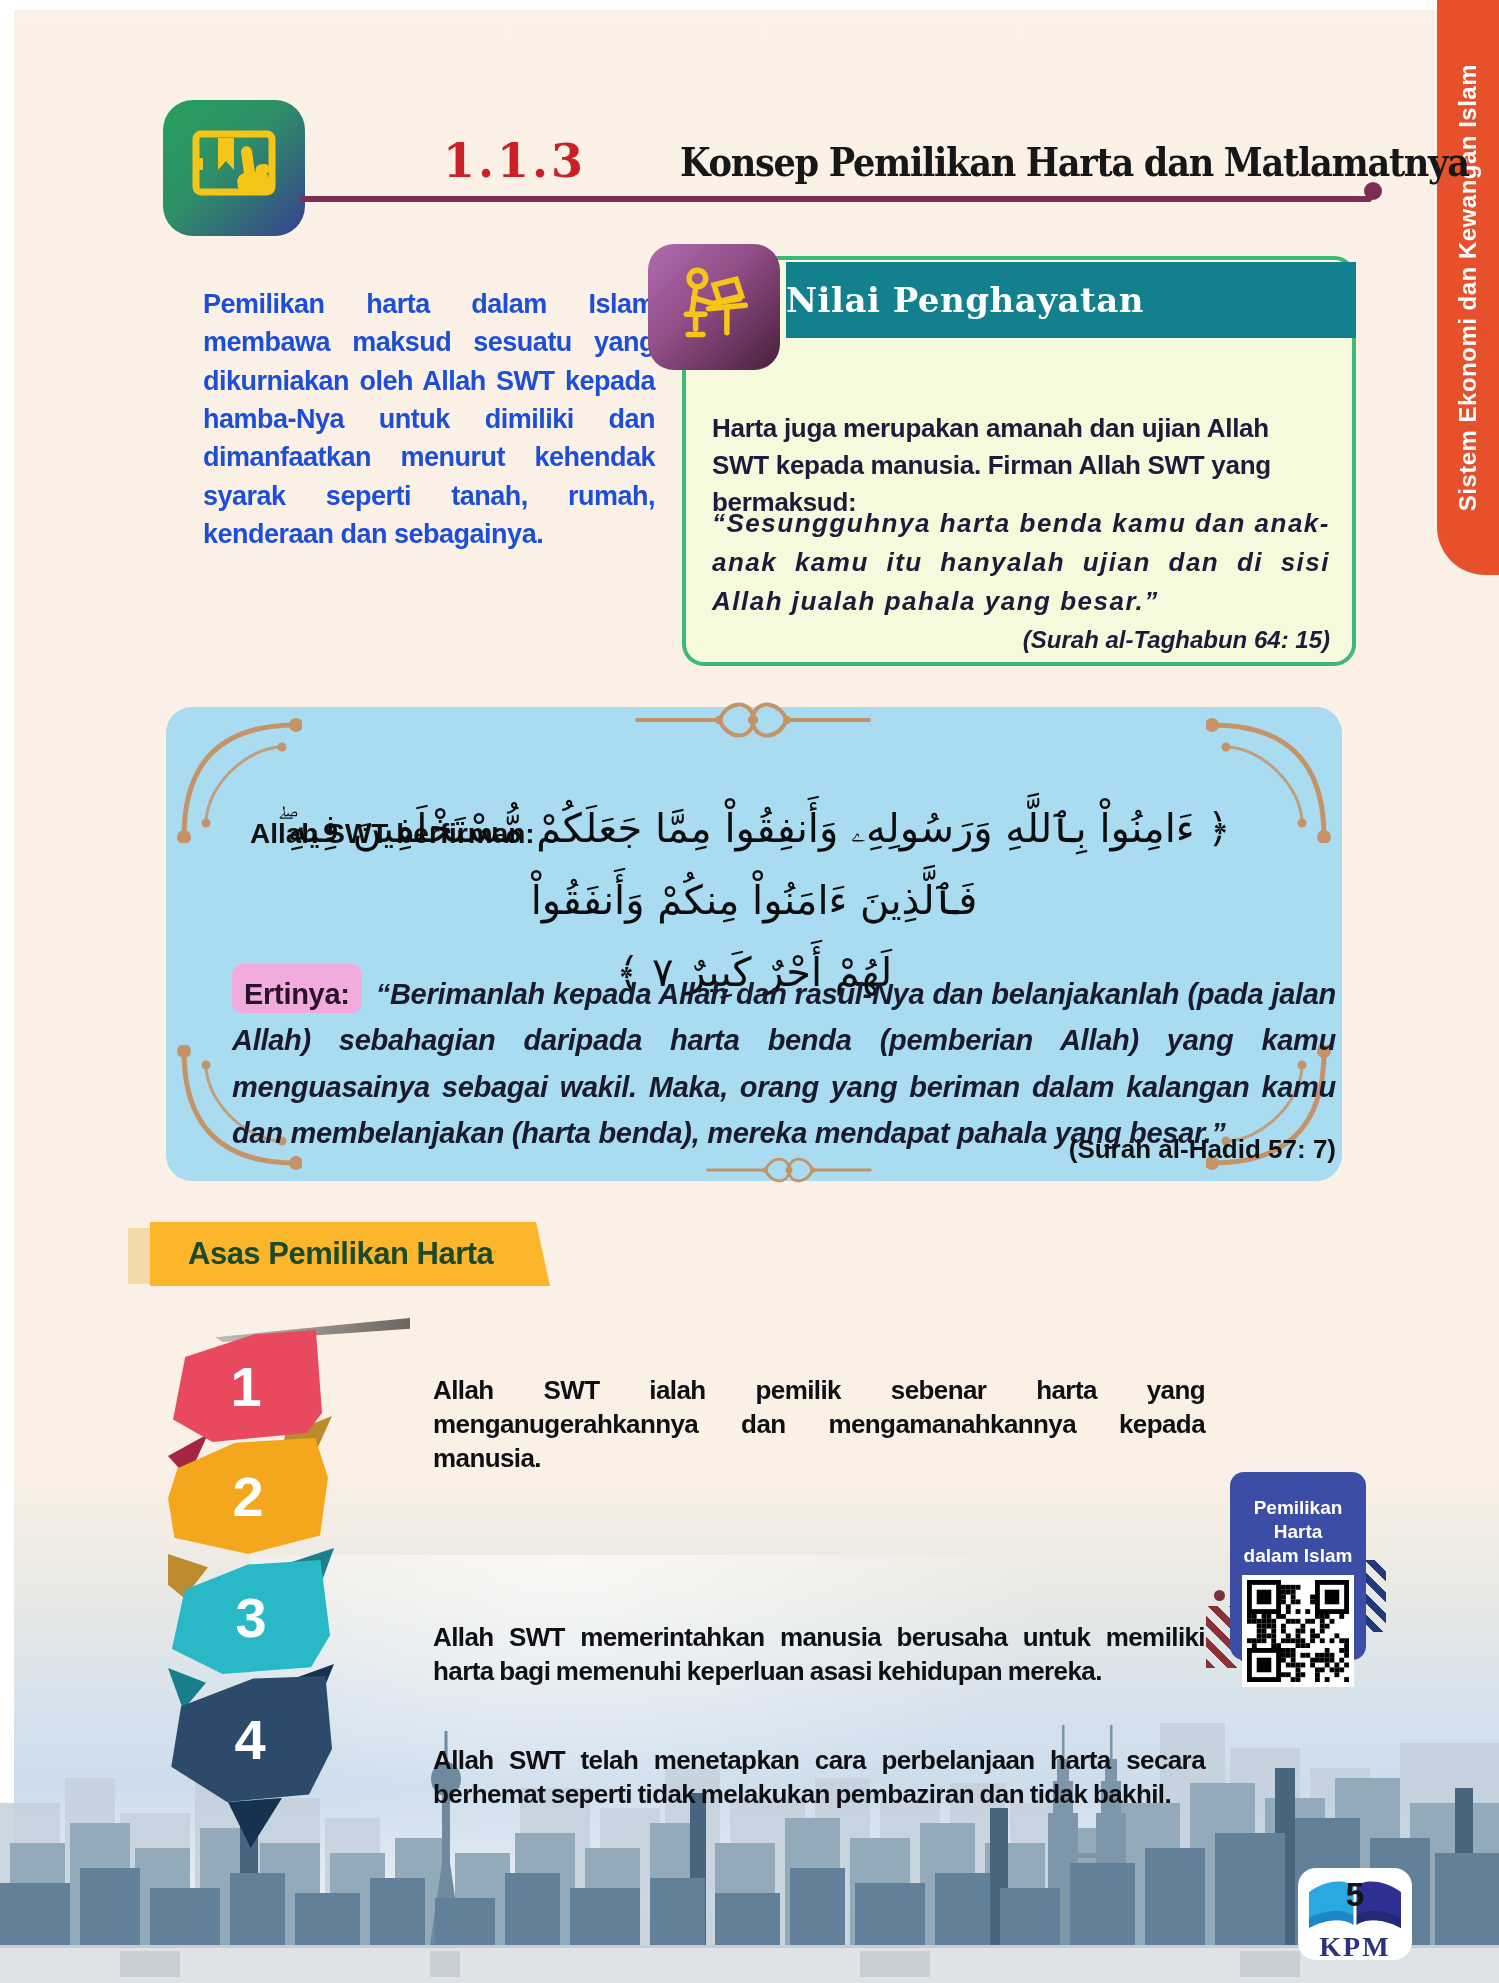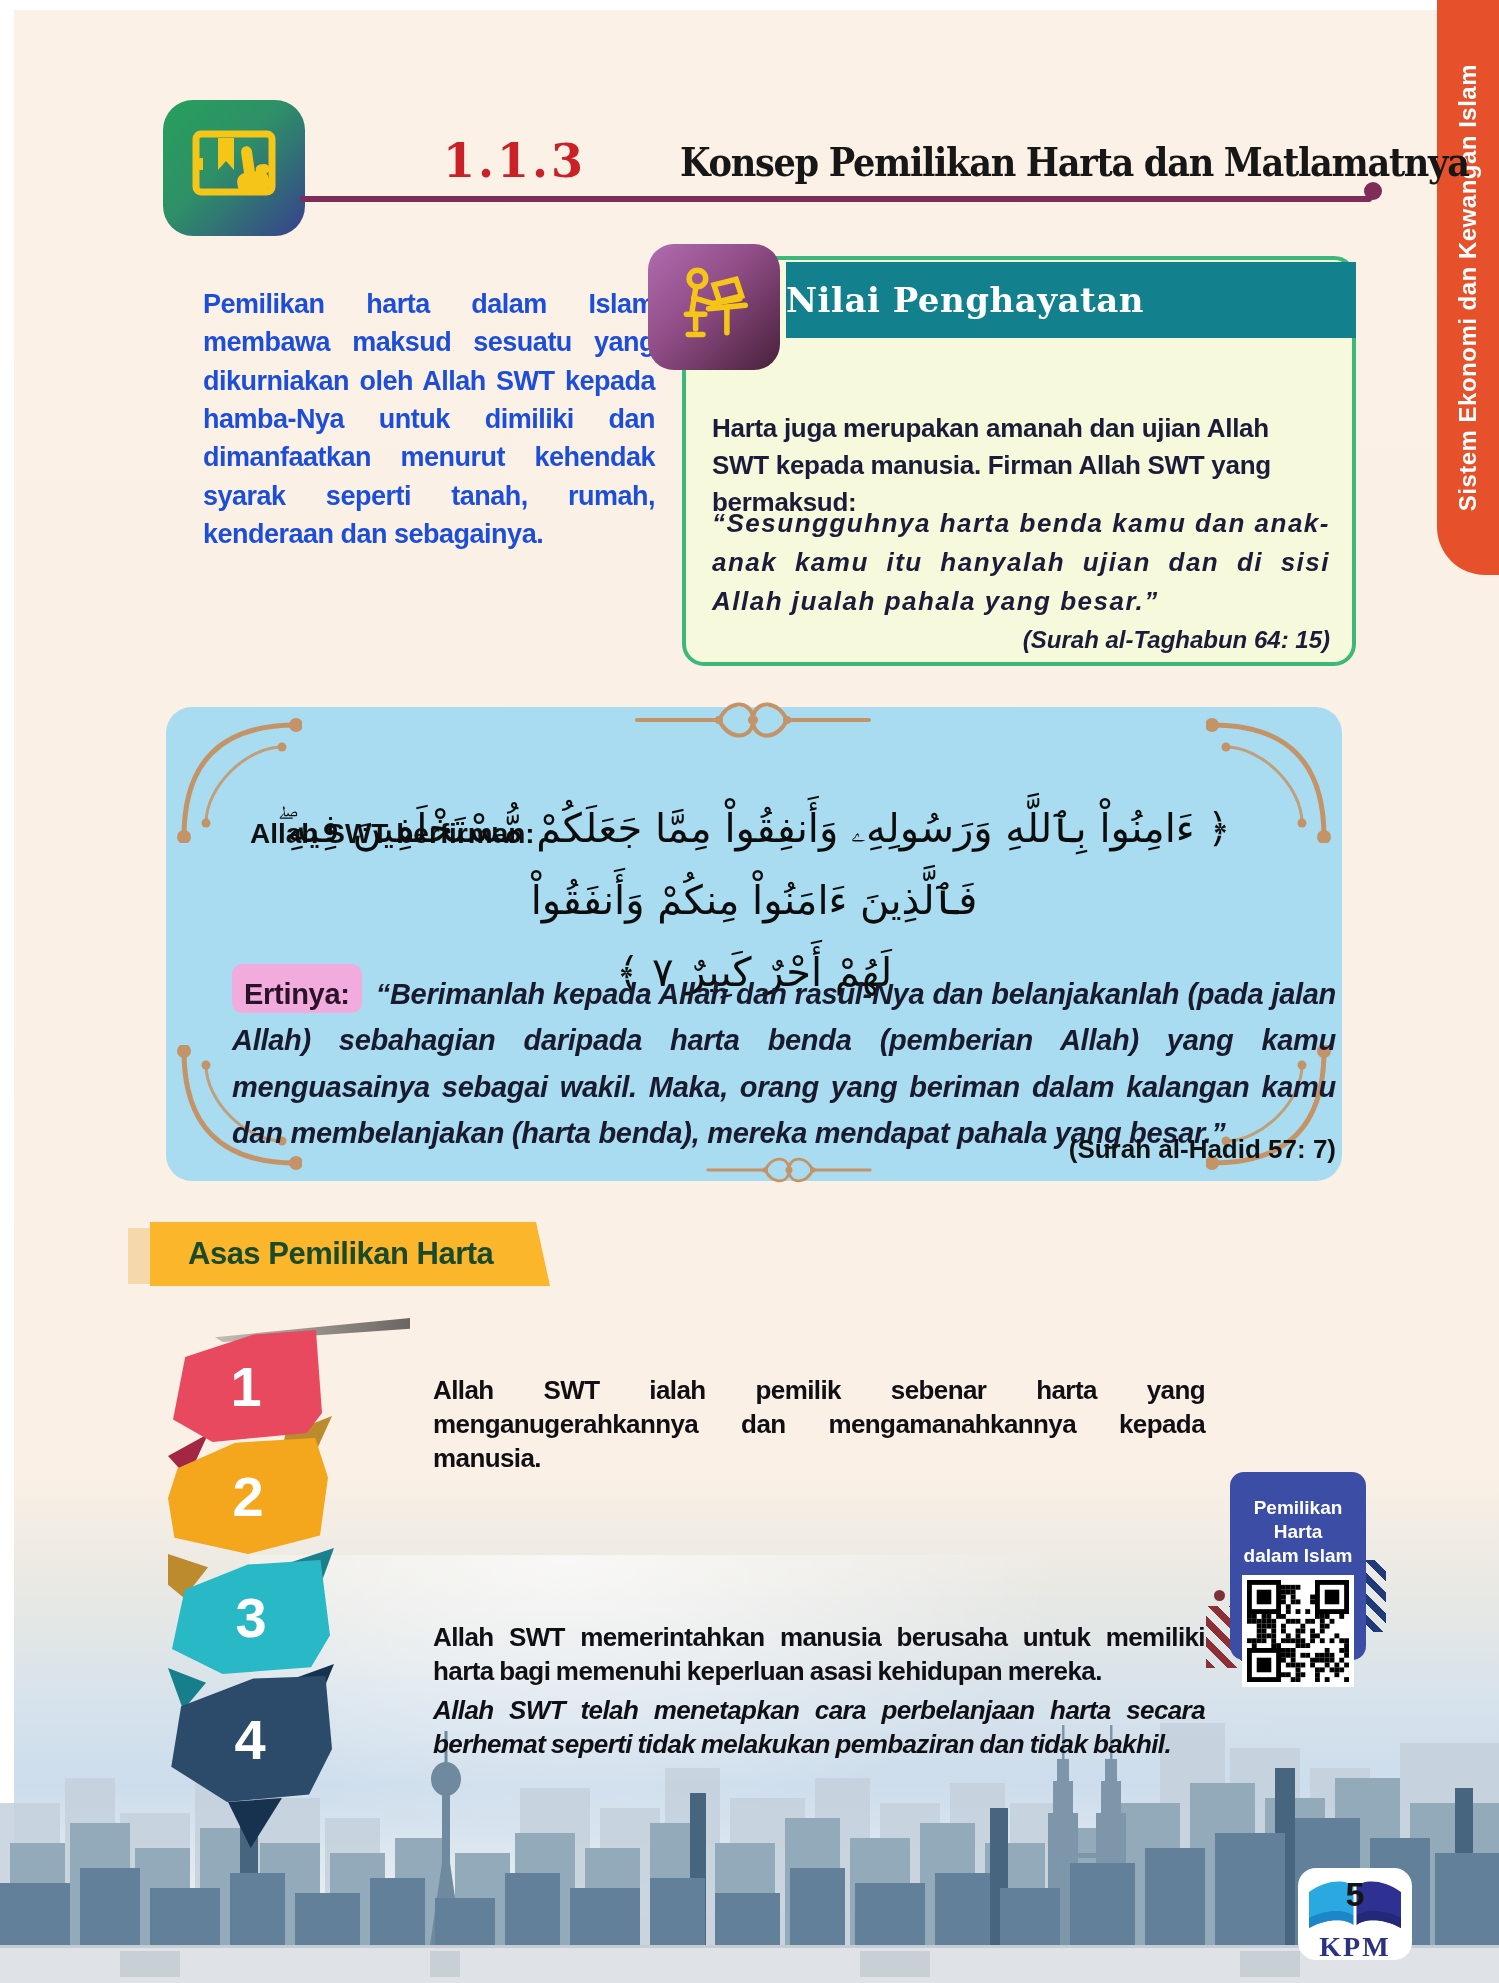--- a/index.html
+++ b/index.html
@@ -96,21 +96,21 @@
   .acc-f{left:120px;top:352px;width:46px;height:50px;background:#16324f;
          clip-path:polygon(10% 30%,100% 0,55% 100%,0 75%);}
   .acc-tail{left:60px;top:486px;width:54px;height:50px;background:#16324f;
          clip-path:polygon(0 8%,100% 0,42% 100%);}
   .curl{position:absolute;left:215px;top:1318px;width:195px;height:24px;opacity:.8;
         background:linear-gradient(90deg,#b5b0aa,#474340);
         clip-path:polygon(0 80%,100% 0,100% 45%,4% 100%);}
   
   .item{position:absolute;left:433px;width:772px;font-size:26px;font-weight:700;color:#0f0f14;
         line-height:1.3;text-align:justify;letter-spacing:-.6px;word-spacing:-1px;}
-  .item1{top:1348px;} .item2{top:1475px;} .item3{top:1595px;} .item4{top:1668px;font-style:italic;}
+  .item1{top:1348px;} .item2{top:1475px;} .item3{top:1595px;} .item4{top:1718px;}
   
   .qr-deco1{position:absolute;left:1352px;top:1560px;width:34px;height:72px;
             background:repeating-linear-gradient(45deg,#203a7a 0 7px,transparent 7px 15px);}
   .qr-deco2{position:absolute;left:1206px;top:1606px;width:36px;height:62px;
             background:repeating-linear-gradient(45deg,#8c3038 0 7px,transparent 7px 15px);}
   .qr-dot{position:absolute;left:1214px;top:1590px;width:11px;height:11px;border-radius:50%;
           background:#7d2f3a;}
   .qr-card{position:absolute;left:1230px;top:1472px;width:136px;height:188px;background:#3b4da5;
            border-radius:14px;text-align:center;}
   .qr-title{color:#fff;font-size:19px;font-weight:700;line-height:1.25;padding-top:24px;}

